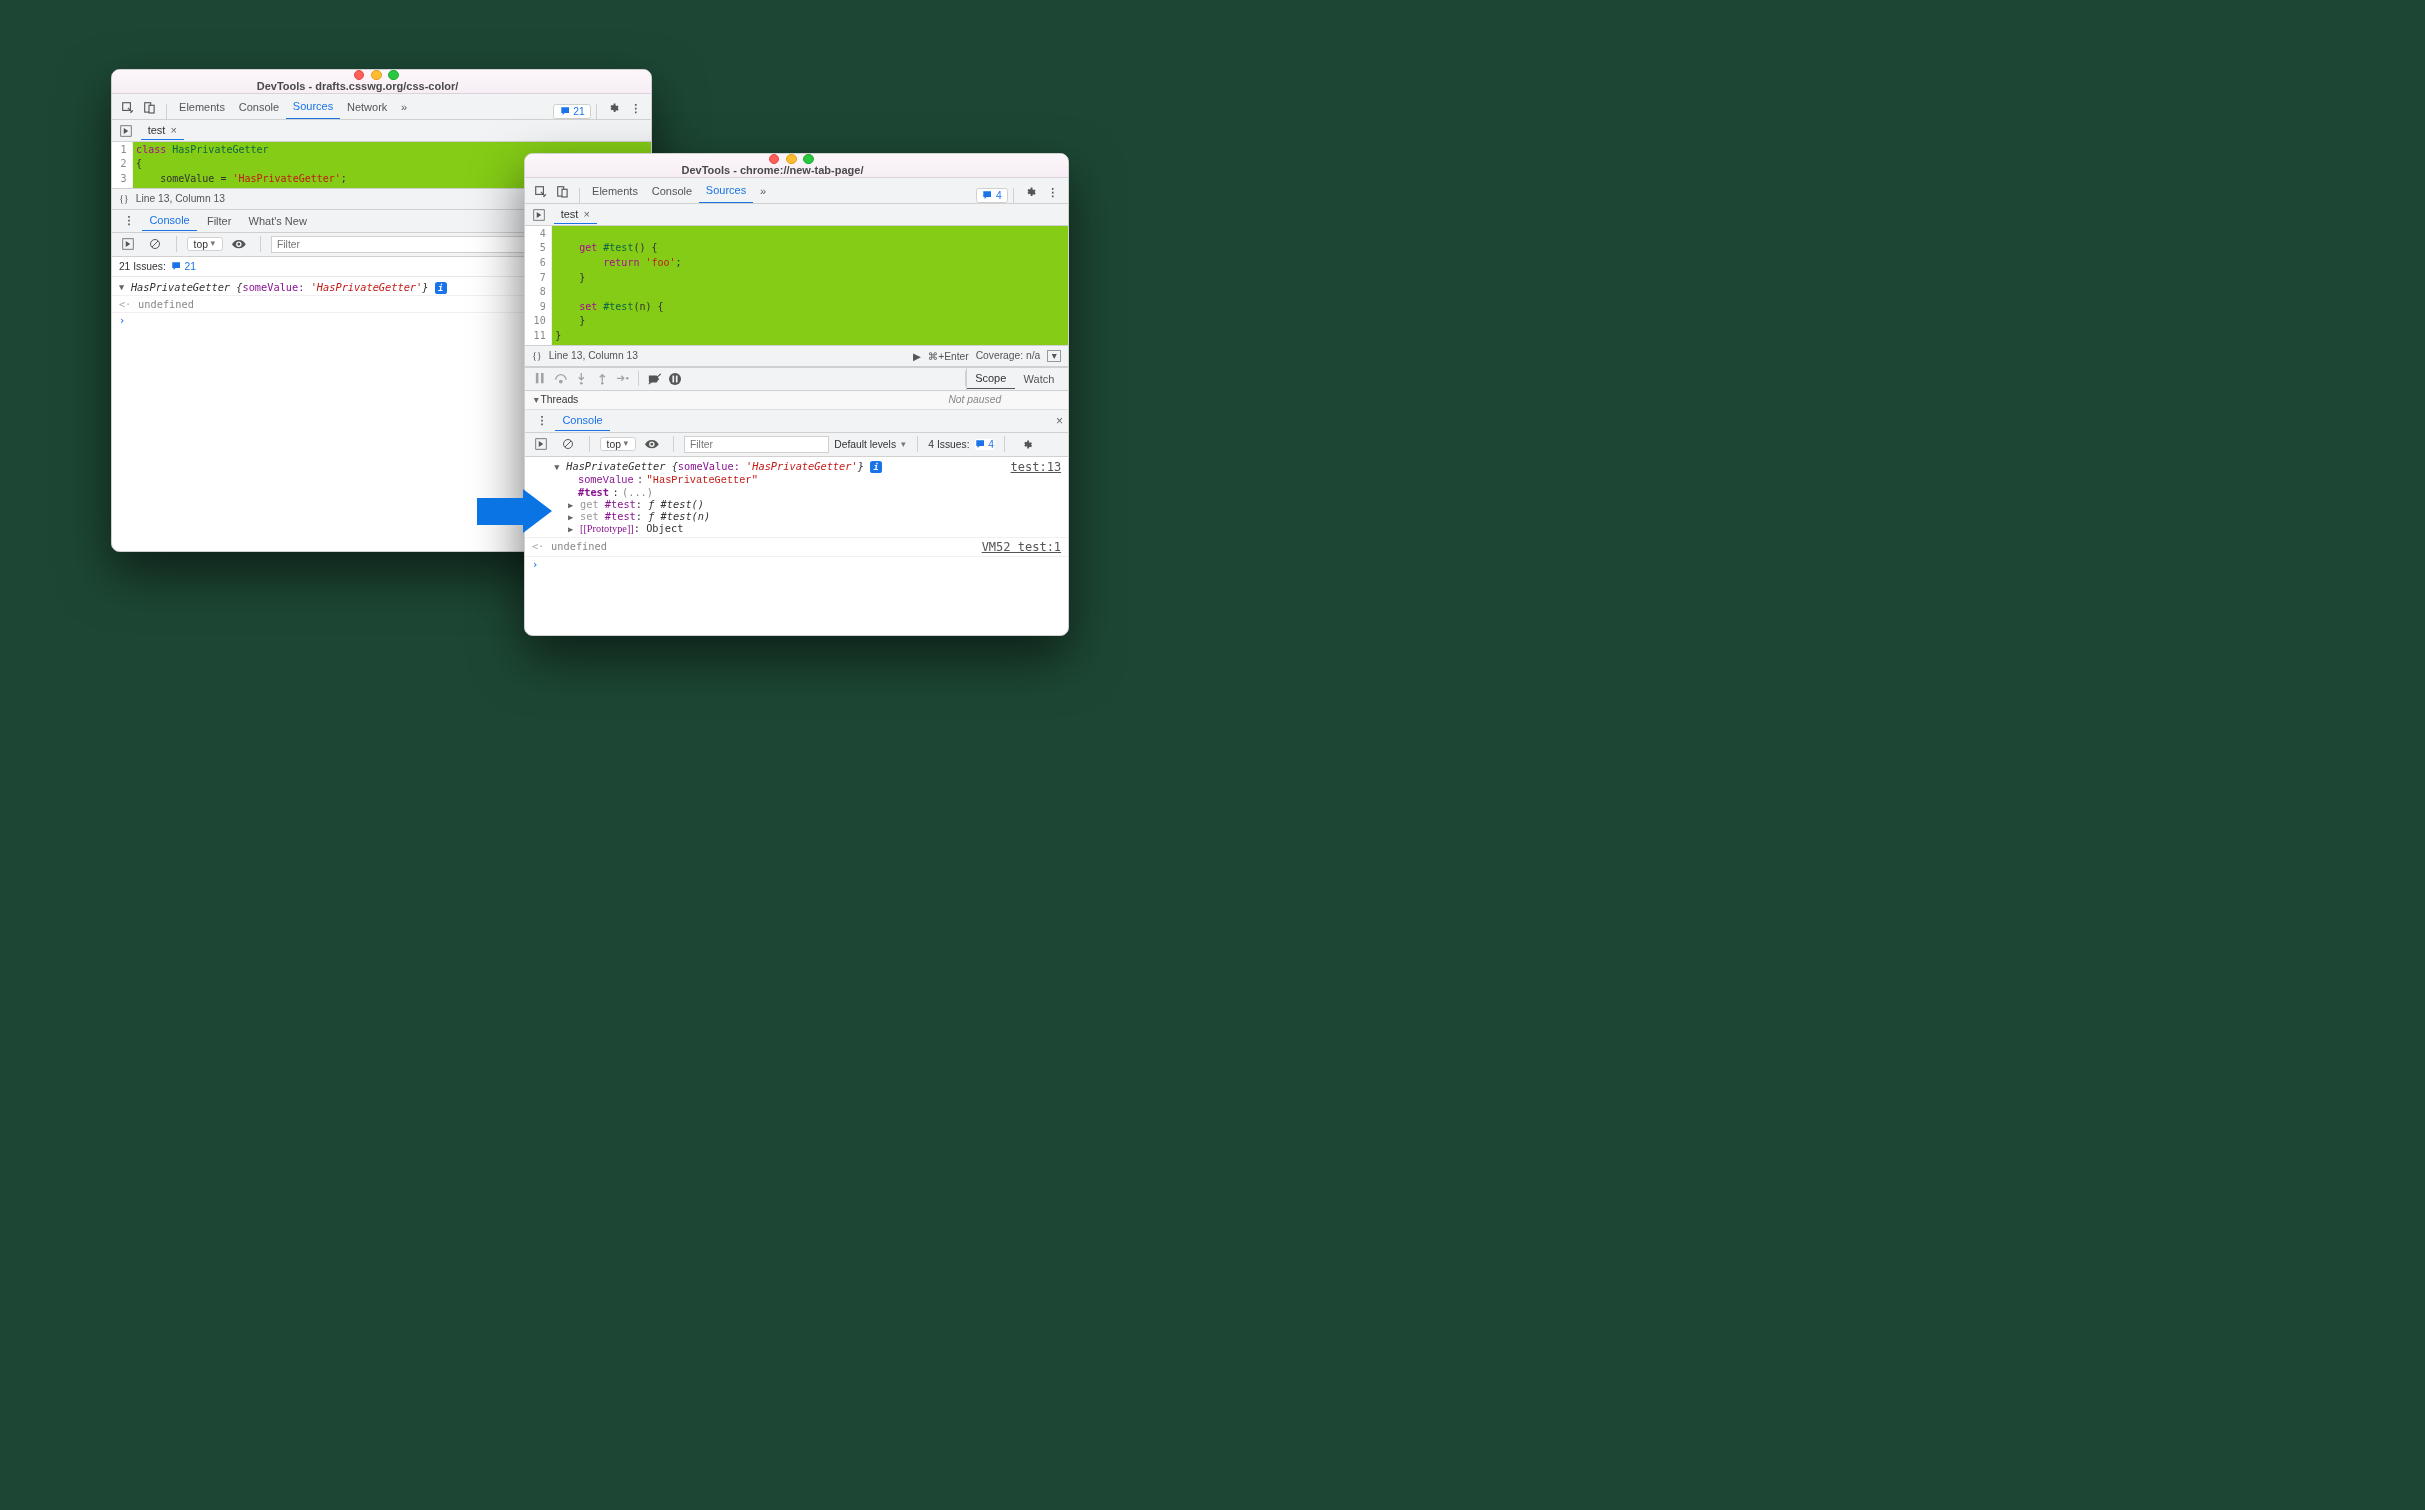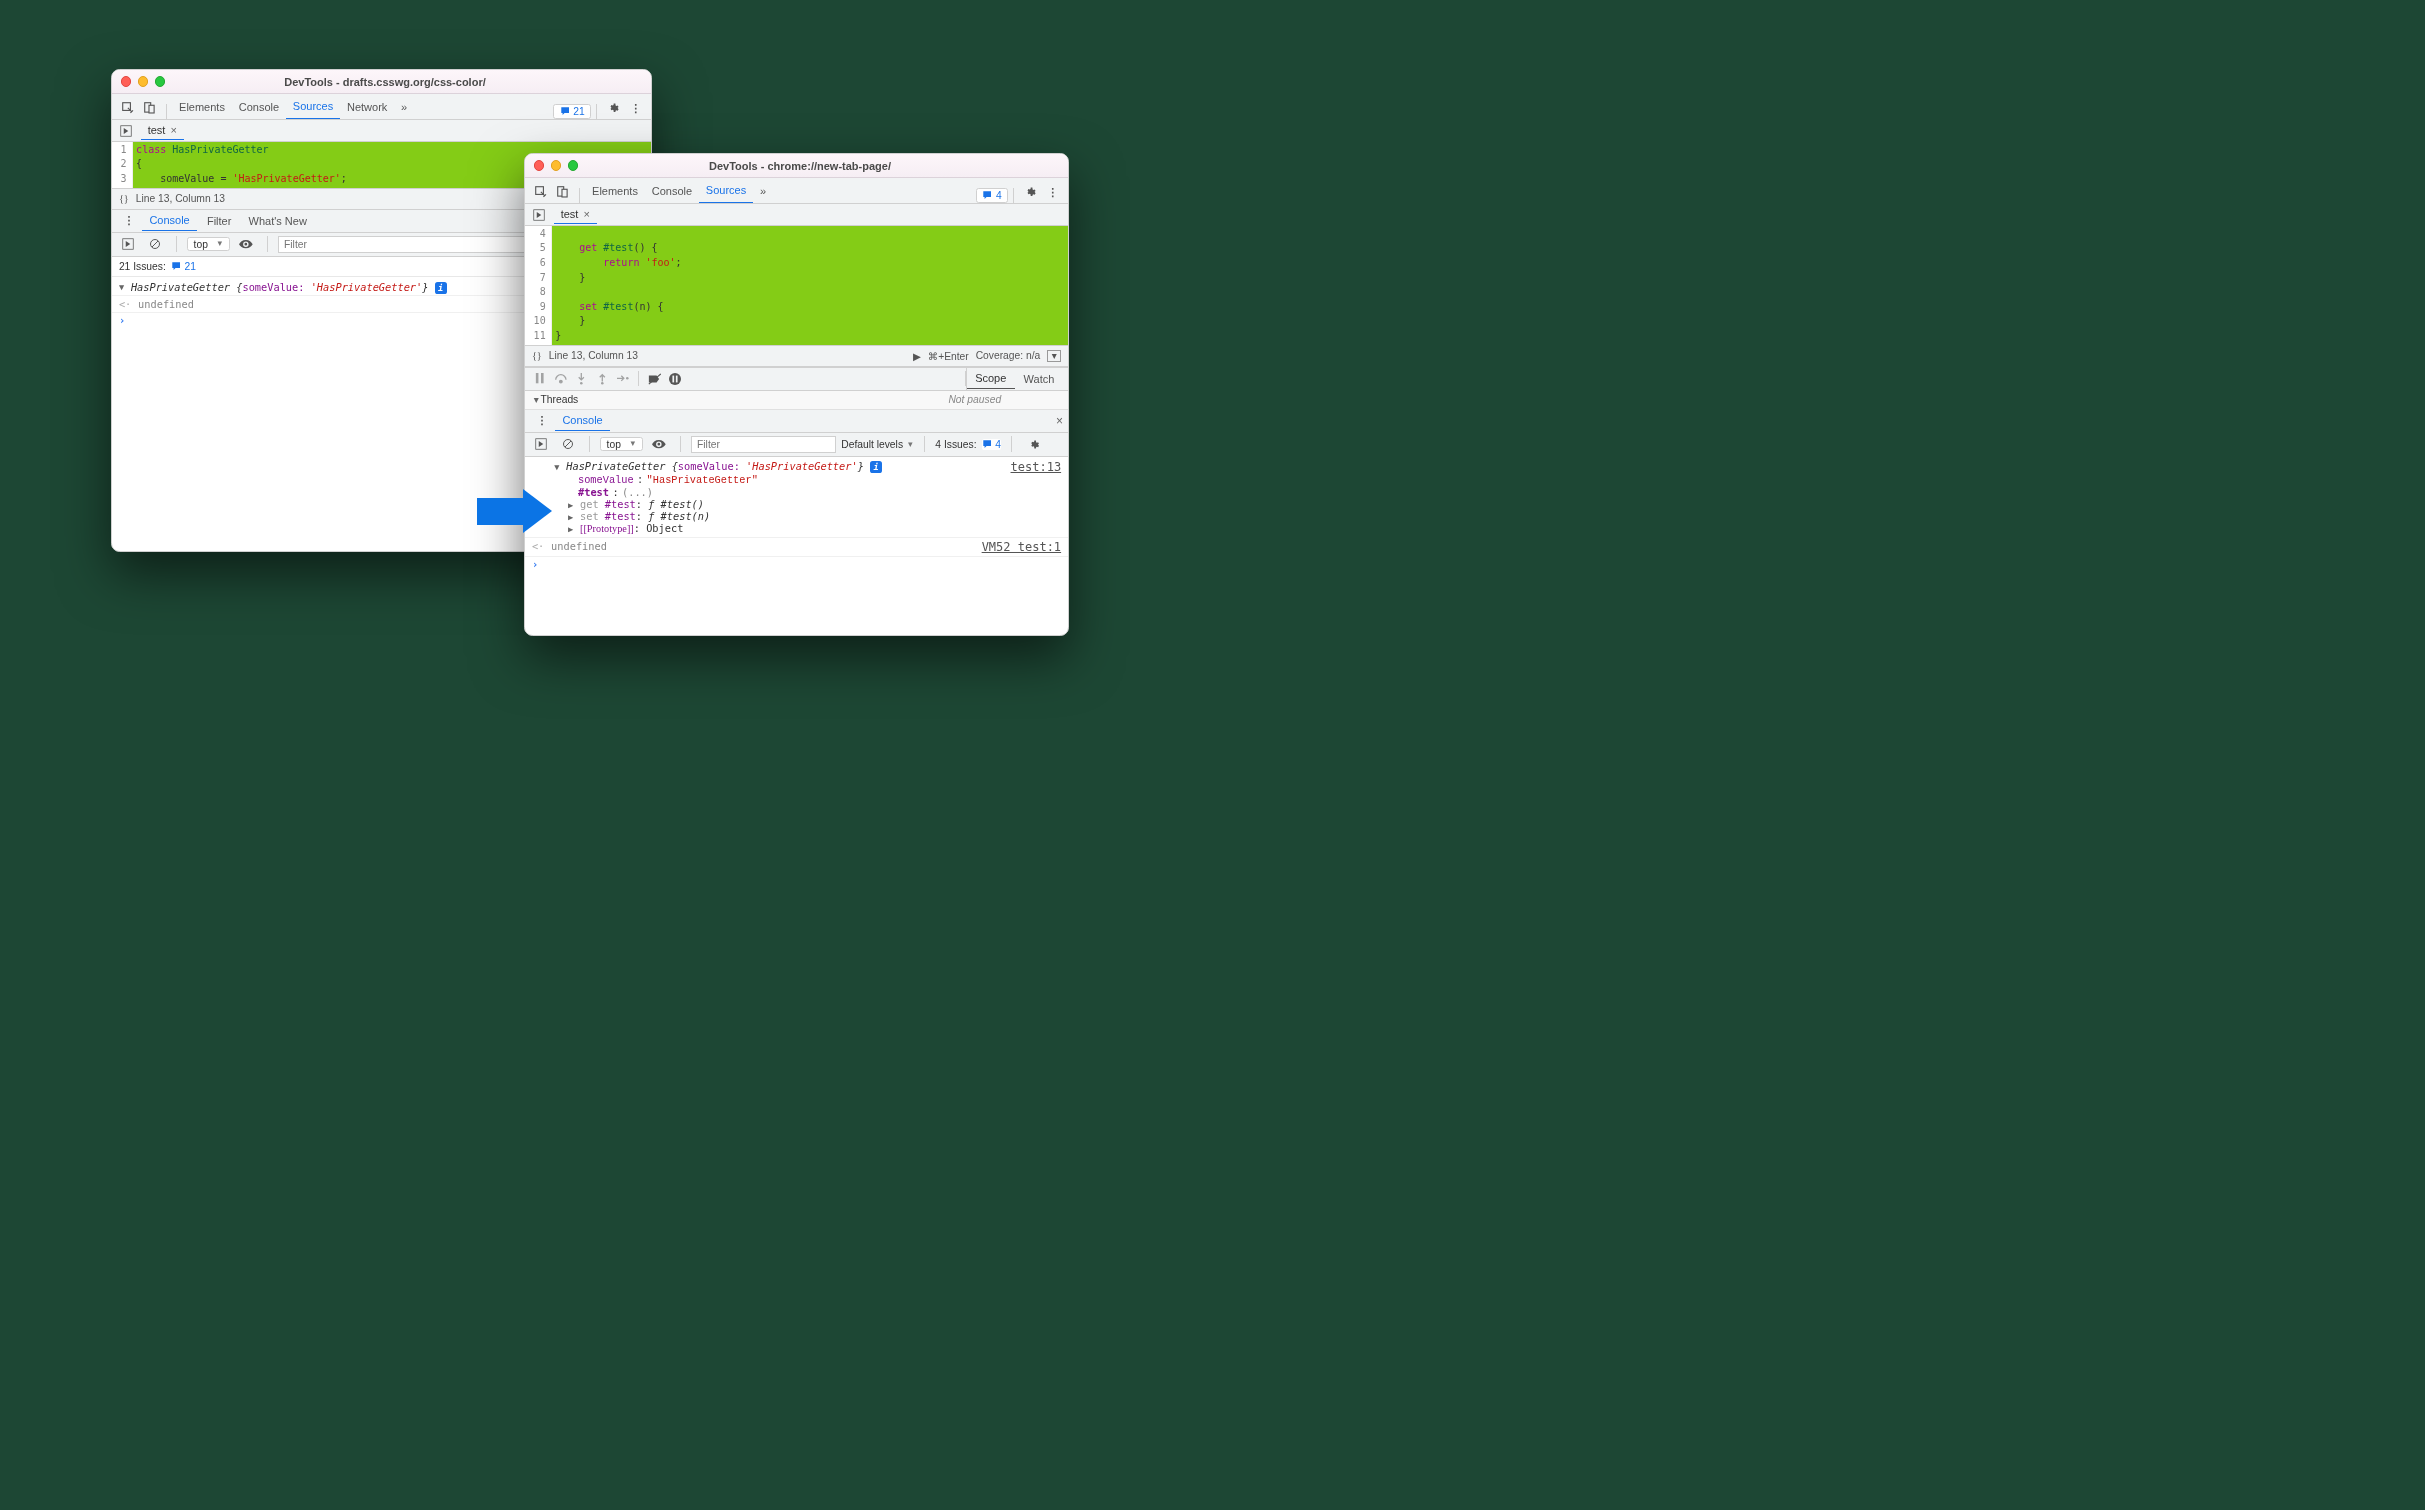--- a/index.html
+++ b/index.html
@@ -20,20 +20,21 @@
     overflow: hidden;
     border: 0.9px solid #d0d0d0;
   }
   .titlebar {
     background: linear-gradient(#fdf6fa, #f6eef4);
     height: 24px;
     display: flex;
     align-items: center;
     padding: 0 8.6px;
     border-bottom: 0.9px solid #dcd2da;
+    flex-direction: column;
   }
   .traffic { display: flex; gap: 6.9px; margin-right: 10.3px;}
   .light { width: 10.3px; height: 10.3px; border-radius: 50%; }
   .red { background: #ff5f57; border: 0.4px solid #e24640;}
   .yellow { background: #febc2e; border: 0.4px solid #dfa023;}
   .green { background: #28c840; border: 0.4px solid #26a933;}
   .title { flex: 1; text-align: center; font-size: 11px; color: #4a4a4a; font-weight: 600; padding-right: 48px;}
   .toolbar {
     display: flex;
     align-items: flex-end;
@@ -95,21 +96,21 @@
   .console-body { font-family: Menlo, Consolas, monospace; font-size: 10.3px; padding: 1.7px 0;}
   .crow { display:flex; align-items:flex-start; padding:1.7px 6.9px; border-bottom:0.9px solid #f0f0f0; gap:3.4px;}
   .tri { color: #666; font-size:8.6px; padding-top:1.7px; width:8.6px;}
   .o-name { color: #333;}
   .o-prop { color: #881391; }
   .o-str { color: #c41a16;}
   .o-str2 { color: #c41a16;}
   .info-i { display:inline-flex; width:12px; height:12px; background:#1a73e8; color:#fff; border-radius:2.6px; align-items:center; justify-content:center; font-size:8.6px; font-style:italic; font-weight:bold;}
   .prompt-in { color:#aaa; padding-right:3.4px;}
   .prompt-out { color:#367cf1; padding-right:3.4px; font-weight:bold;}
-  .select-pill { border:0.9px solid #d0d0d0; background:#fff; padding:0.9px 5.1px; border-radius:2.6px; font-size:10.3px; display:flex; align-items:flex-start; gap:8px;}
+  .select-pill { border:0.9px solid #d0d0d0; background:#fff; padding:0.9px 5.1px; border-radius:2.6px; font-size:10.3px; display:flex; align-items:flex-start; gap:1px;}
   .more { font-weight:bold; letter-spacing: -1.7px;}
   .debug-bar {
     display:flex; align-items:center; height:24px;
     background:#f1f3f4; border-top:0.9px solid #d0d0d0; border-bottom:0.9px solid #d0d0d0; padding:0 5.1px;
   }
   .dbg-btn { width:20.6px; height:20.6px; display:flex; align-items:center; justify-content:center; opacity:0.5;}
   .scope-tab { padding:4.3px 8.6px; font-size:11px; color:#555;}
   .scope-tab.active { color:#333; border-bottom:1.7px solid #555;}
   .threads-bar { display:flex; align-items:center; height:19px; padding:0 6.9px; font-size:10.3px; background:#f8f8f8; border-bottom:0.9px solid #e0e0e0;}
   .notpaused { font-style:italic; color:#888; flex:1; text-align:right; padding-right:60px;}

